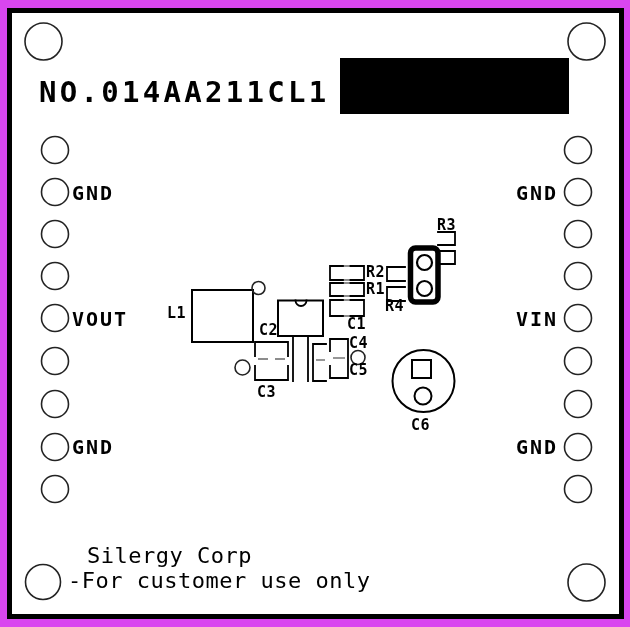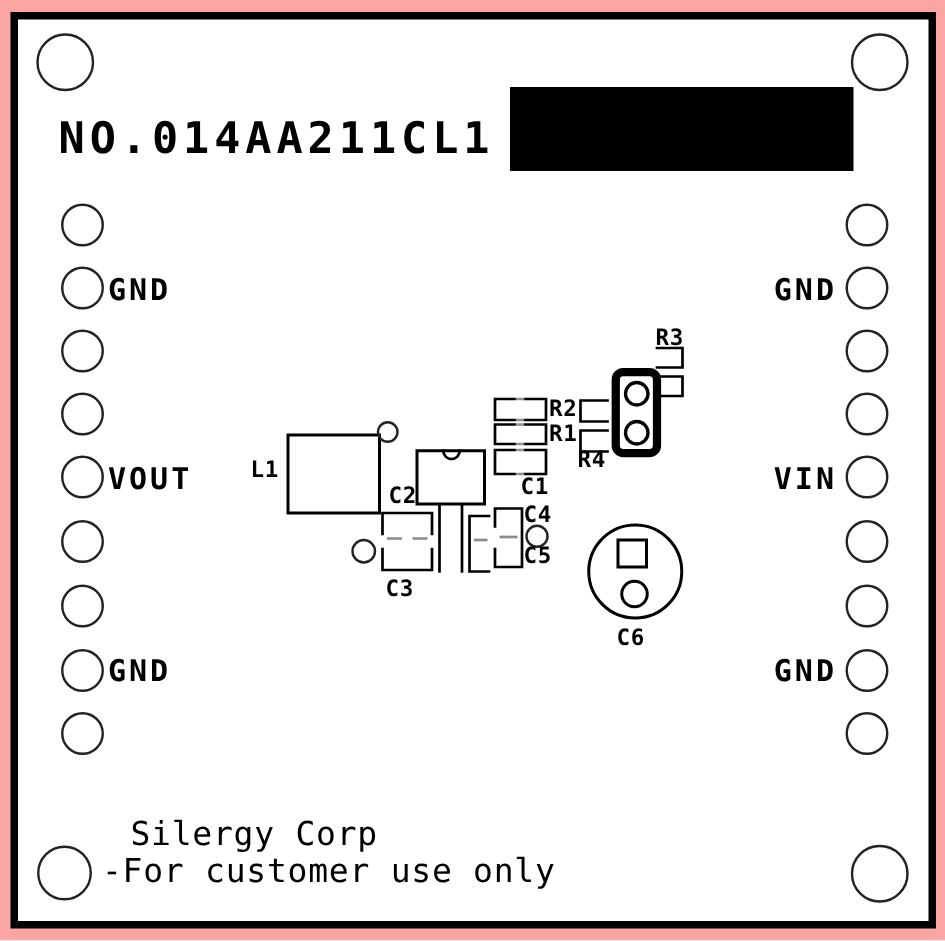--- a/index.html
+++ b/index.html
@@ -1,16 +1,16 @@
 <!DOCTYPE html>
 <html><head>
 <meta charset="utf-8">
 <style>
   html,body{margin:0;padding:0;background:#ffffff;}
-  .stage{position:relative;width:630px;height:627px;background:#fca5a5;overflow:hidden;}
+  .stage{position:relative;width:630px;height:627px;background:#d946ef;overflow:hidden;}
   svg{display:block;}
   text{fill:#000;}
   .t-title{font-family:"DejaVu Sans Mono",monospace;font-weight:bold;font-size:29px;letter-spacing:3.3px;}
   .t-pin{font-family:"DejaVu Sans Mono",monospace;font-weight:bold;font-size:20px;letter-spacing:2px;}
   .t-ref{font-family:"DejaVu Sans Mono",monospace;font-weight:bold;font-size:15px;letter-spacing:0.5px;}
   .t-foot{font-family:"DejaVu Sans Mono",monospace;font-weight:normal;font-size:22px;letter-spacing:0.5px;}
   .s{fill:none;stroke:#000;stroke-width:1.8;stroke-linecap:square;}
   .s2{fill:none;stroke:#000;stroke-width:2;stroke-linecap:square;}
   .pin{fill:none;stroke:#232323;stroke-width:1.6;}
   .dash{fill:none;stroke:#8c8c8c;stroke-width:1.8;stroke-linecap:butt;}

